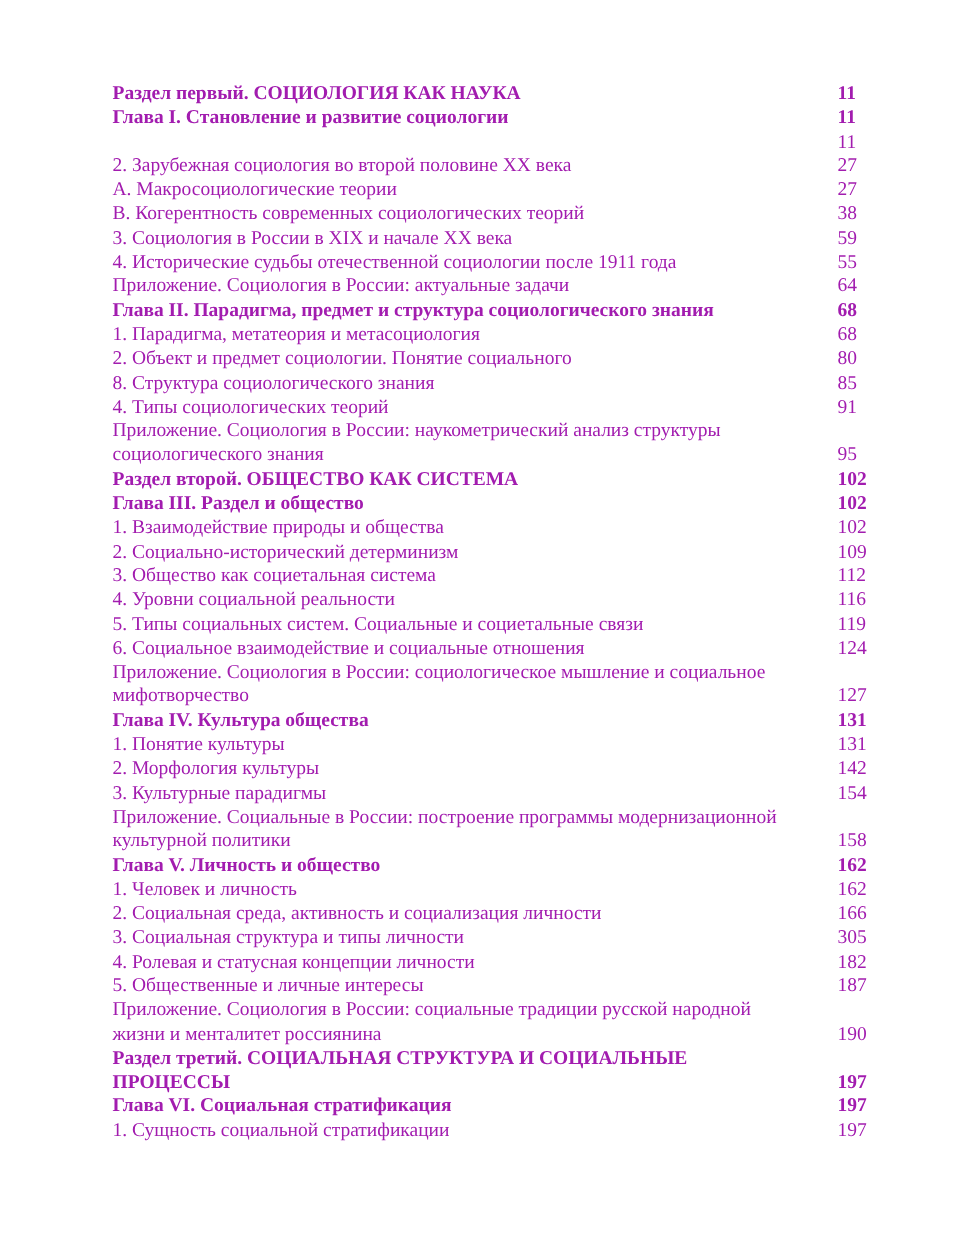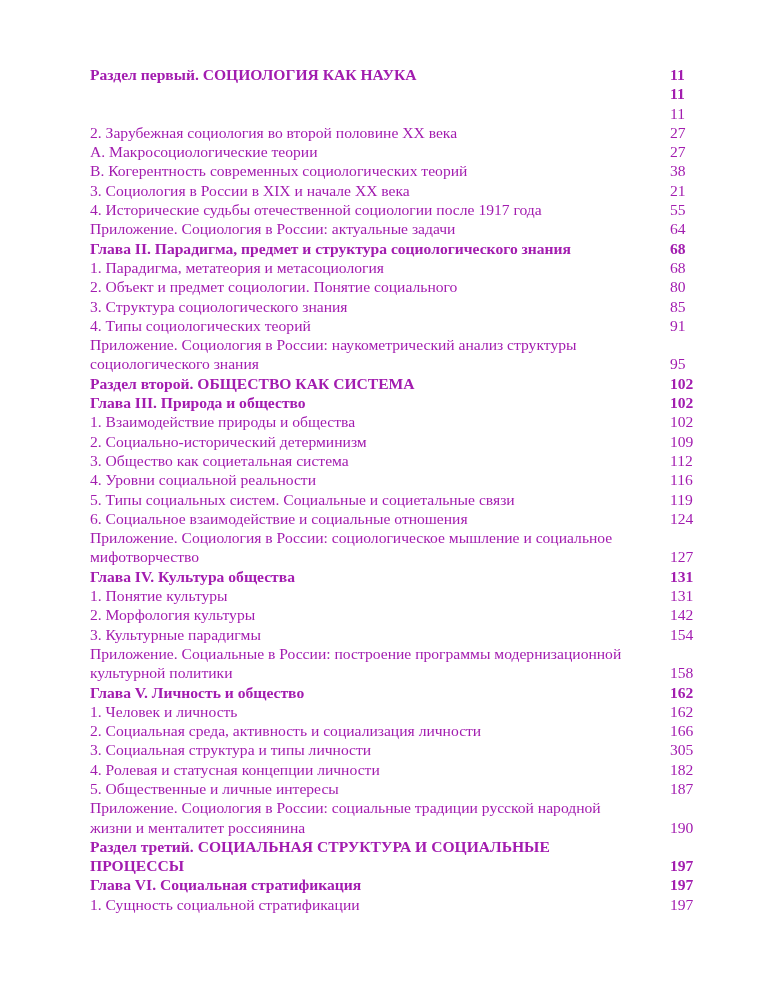--- a/index.html
+++ b/index.html
@@ -15,82 +15,83 @@
 </style>
 </head>
 <body>
 
 <div class="toc" id="toc">
     <div class="row bold">
       <span class="title">Раздел первый. СОЦИОЛОГИЯ КАК НАУКА</span>
       <span class="page">11</span>
     </div>
     <div class="row bold">
+      <span class="title">Глава I. Становление и развитие социологии</span>
       <span class="page">11</span>
     </div>
     <div class="row">
       <span class="page">11</span>
     </div>
     <div class="row">
       <span class="title">2. Зарубежная социология во второй половине XX века</span>
       <span class="page">27</span>
     </div>
     <div class="row">
       <span class="title">А. Макросоциологические теории</span>
       <span class="page">27</span>
     </div>
     <div class="row">
       <span class="title">В. Когерентность современных социологических теорий</span>
       <span class="page">38</span>
     </div>
     <div class="row">
       <span class="title">3. Социология в России в XIX и начале XX века</span>
-      <span class="page">21</span>
+      <span class="page">59</span>
     </div>
     <div class="row">
-      <span class="title">4. Исторические судьбы отечественной социологии после 1917 года</span>
+      <span class="title">4. Исторические судьбы отечественной социологии после 1911 года</span>
       <span class="page">55</span>
     </div>
     <div class="row">
       <span class="title">Приложение. Социология в России: актуальные задачи</span>
       <span class="page">64</span>
     </div>
     <div class="row bold">
       <span class="title">Глава II. Парадигма, предмет и структура социологического знания</span>
       <span class="page">68</span>
     </div>
     <div class="row">
       <span class="title">1. Парадигма, метатеория и метасоциология</span>
       <span class="page">68</span>
     </div>
     <div class="row">
       <span class="title">2. Объект и предмет социологии. Понятие социального</span>
       <span class="page">80</span>
     </div>
     <div class="row">
-      <span class="title">3. Структура социологического знания</span>
+      <span class="title">8. Структура социологического знания</span>
       <span class="page">85</span>
     </div>
     <div class="row">
       <span class="title">4. Типы социологических теорий</span>
       <span class="page">91</span>
     </div>
     <div class="row">
       <span class="title">Приложение. Социология в России: наукометрический анализ структуры</span>
     </div>
     <div class="row">
       <span class="title">социологического знания</span>
       <span class="page">95</span>
     </div>
     <div class="row bold">
       <span class="title">Раздел второй. ОБЩЕСТВО КАК СИСТЕМА</span>
       <span class="page">102</span>
     </div>
     <div class="row bold">
-      <span class="title">Глава III. Природа и общество</span>
+      <span class="title">Глава III. Раздел и общество</span>
       <span class="page">102</span>
     </div>
     <div class="row">
       <span class="title">1. Взаимодействие природы и общества</span>
       <span class="page">102</span>
     </div>
     <div class="row">
       <span class="title">2. Социально-исторический детерминизм</span>
       <span class="page">109</span>
     </div>

